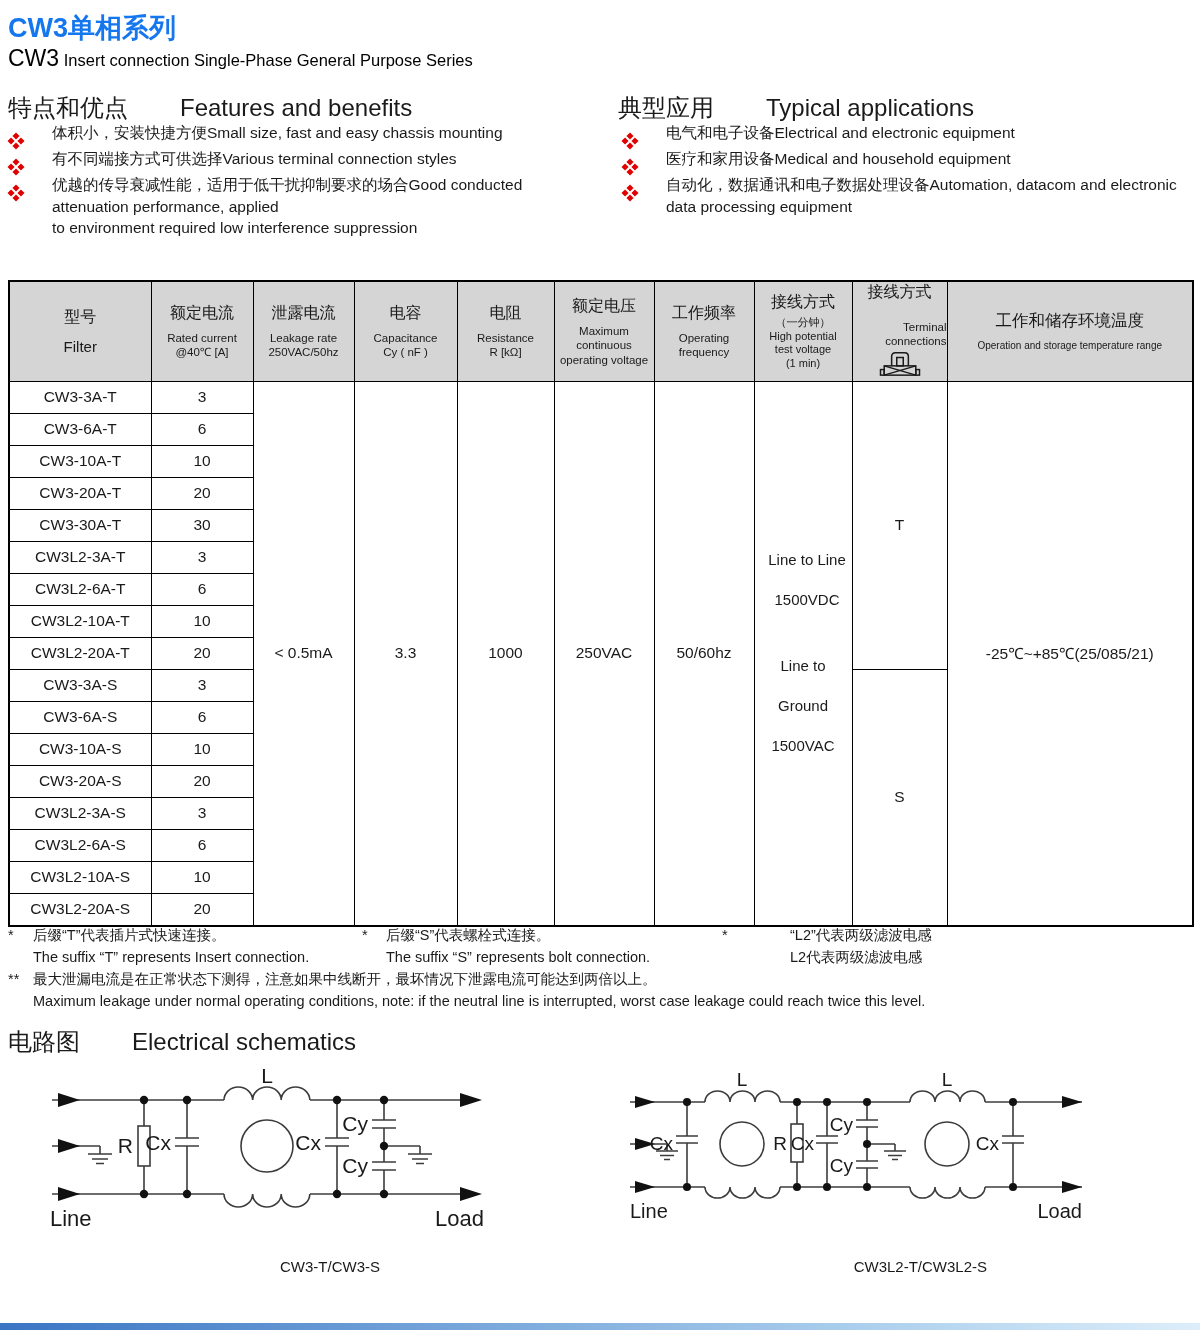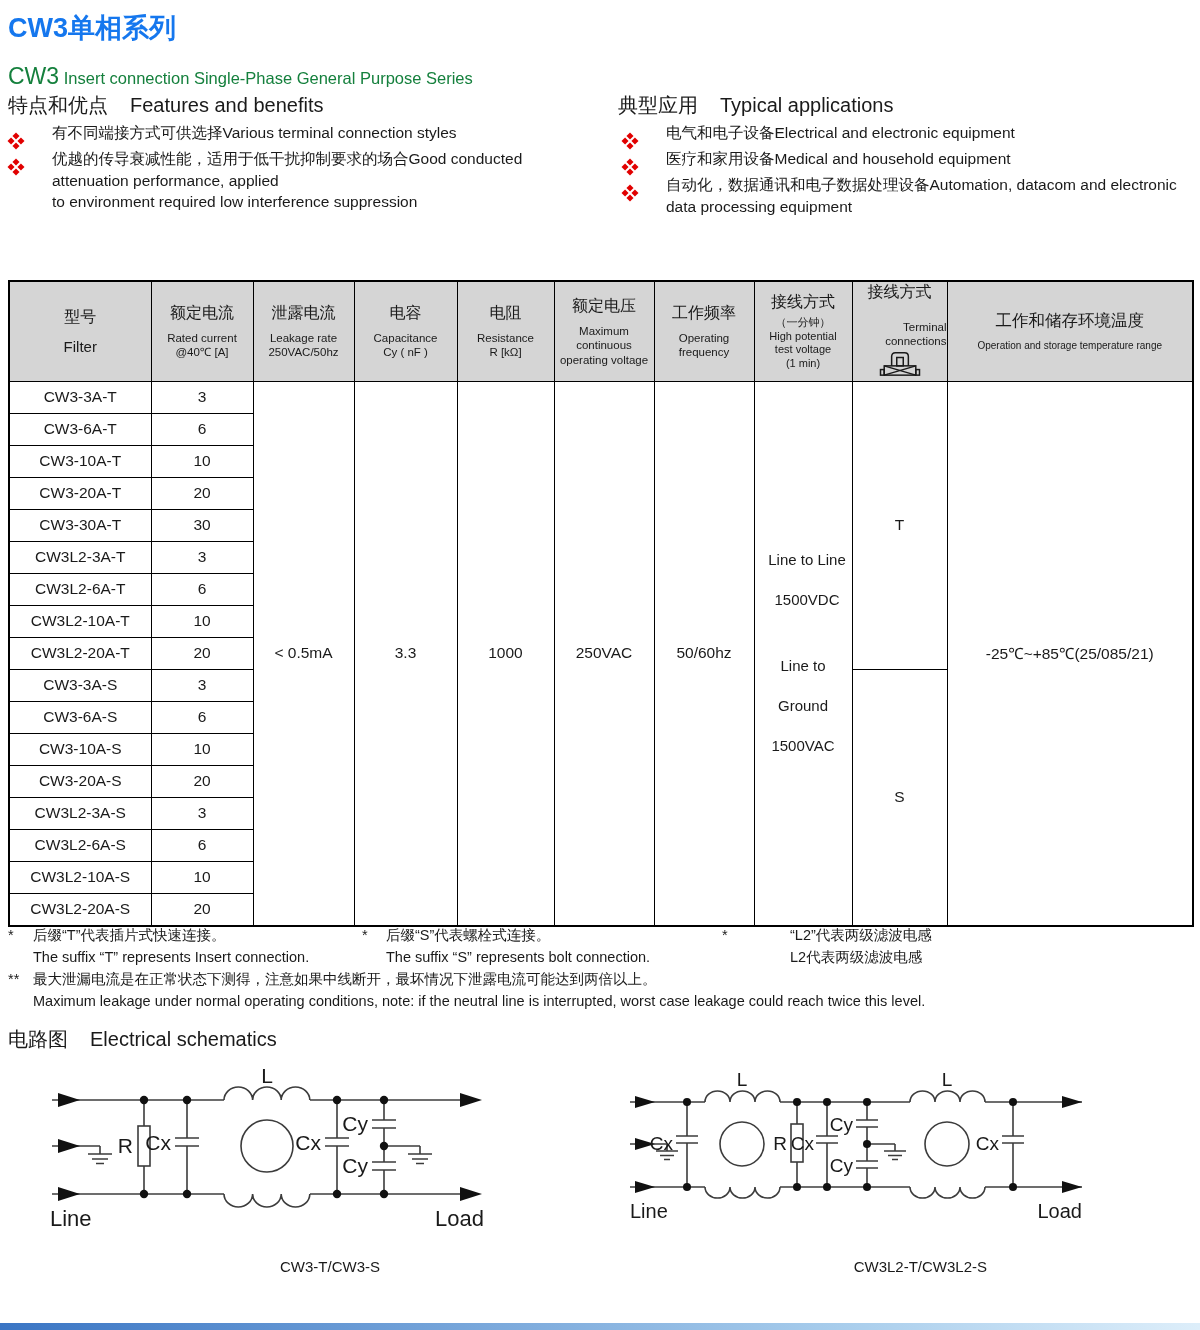--- a/index.html
+++ b/index.html
@@ -2,26 +2,26 @@
 <html><head>
 <meta charset="utf-8">
 <style>
   html,body{margin:0;padding:0;background:#fff;}
   .page{position:relative;width:1200px;height:1330px;background:#fff;overflow:hidden;
         font-family:"Liberation Sans",sans-serif;color:#1a1a1a;}
 
   
   .title-block{position:absolute;left:8px;top:12px;}
   .title-zh{font-size:27px;font-weight:bold;color:#1577ee;line-height:32px;}
-  .subtitle{color:#15803d;line-height:26px;margin-top:19px;}
+  .subtitle{color:#000000;line-height:26px;margin-top:1px;}
   .subtitle .model{font-size:23px;}
   .subtitle .rest{font-size:16.5px;}
 
   
-  .sec-head{position:absolute;display:flex;gap:22px;align-items:baseline;font-size:20px;font-weight:500;text-align:center;}
+  .sec-head{position:absolute;display:flex;gap:52px;align-items:baseline;font-size:24px;font-weight:500;text-align:center;}
   .feat-head{left:8px;top:92px;}
   .app-head{left:618px;top:92px;}
   .schem-head{left:8px;top:1026px;}
 
   
   .blist{position:absolute;top:122px;width:560px;}
   .feat-list{left:8px;}
   .app-list{left:622px;}
   .bitem{display:flex;margin-bottom:1px;}
   .bicon{width:44px;padding-top:4px;flex:0 0 44px;}
@@ -78,20 +78,29 @@
   <div class="title-block">
     <div class="title-zh">CW3单相系列</div>
     <div class="subtitle"><span class="model">CW3</span><span class="rest"> Insert connection Single-Phase General Purpose Series</span></div>
   </div>
 
   <div class="sec-head feat-head">
     <span>特点和优点</span>
     <span>Features and benefits</span>
   </div>
   <div class="blist feat-list">
+    <div class="bitem">
+      <span class="bicon"><span class="dmd">
+            <i></i>
+            <i></i>
+            <i></i>
+            <i></i>
+          </span></span>
+      <span class="btext"><span class="zh">体积小，安装快捷方便</span><span class="en">Small size, fast and easy chassis mounting</span></span>
+    </div>
     <div class="bitem">
       <span class="bicon"><span class="dmd">
             <i></i>
             <i></i>
             <i></i>
             <i></i>
           </span></span>
       <span class="btext"><span class="zh">有不同端接方式可供选择</span><span class="en">Various terminal connection styles</span></span>
     </div>
     <div class="bitem">

